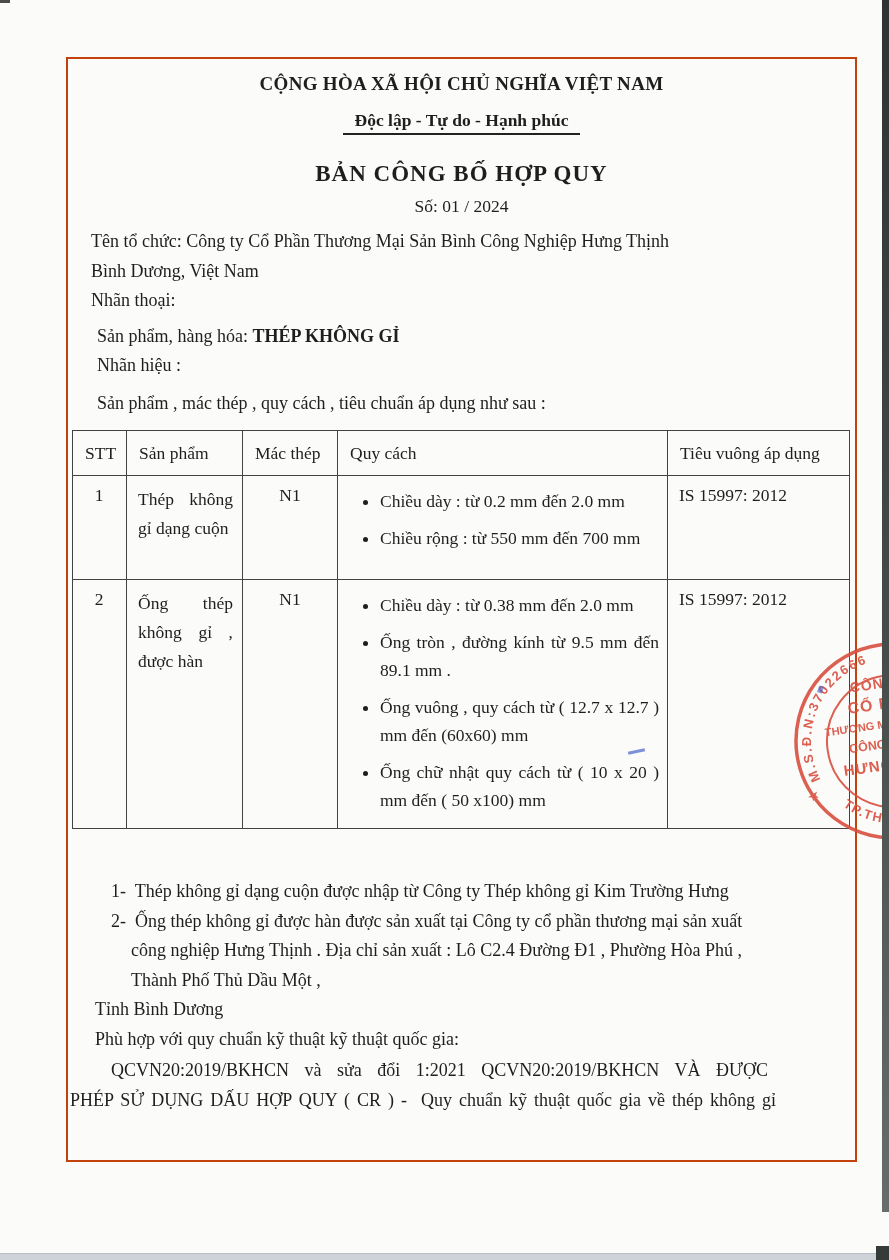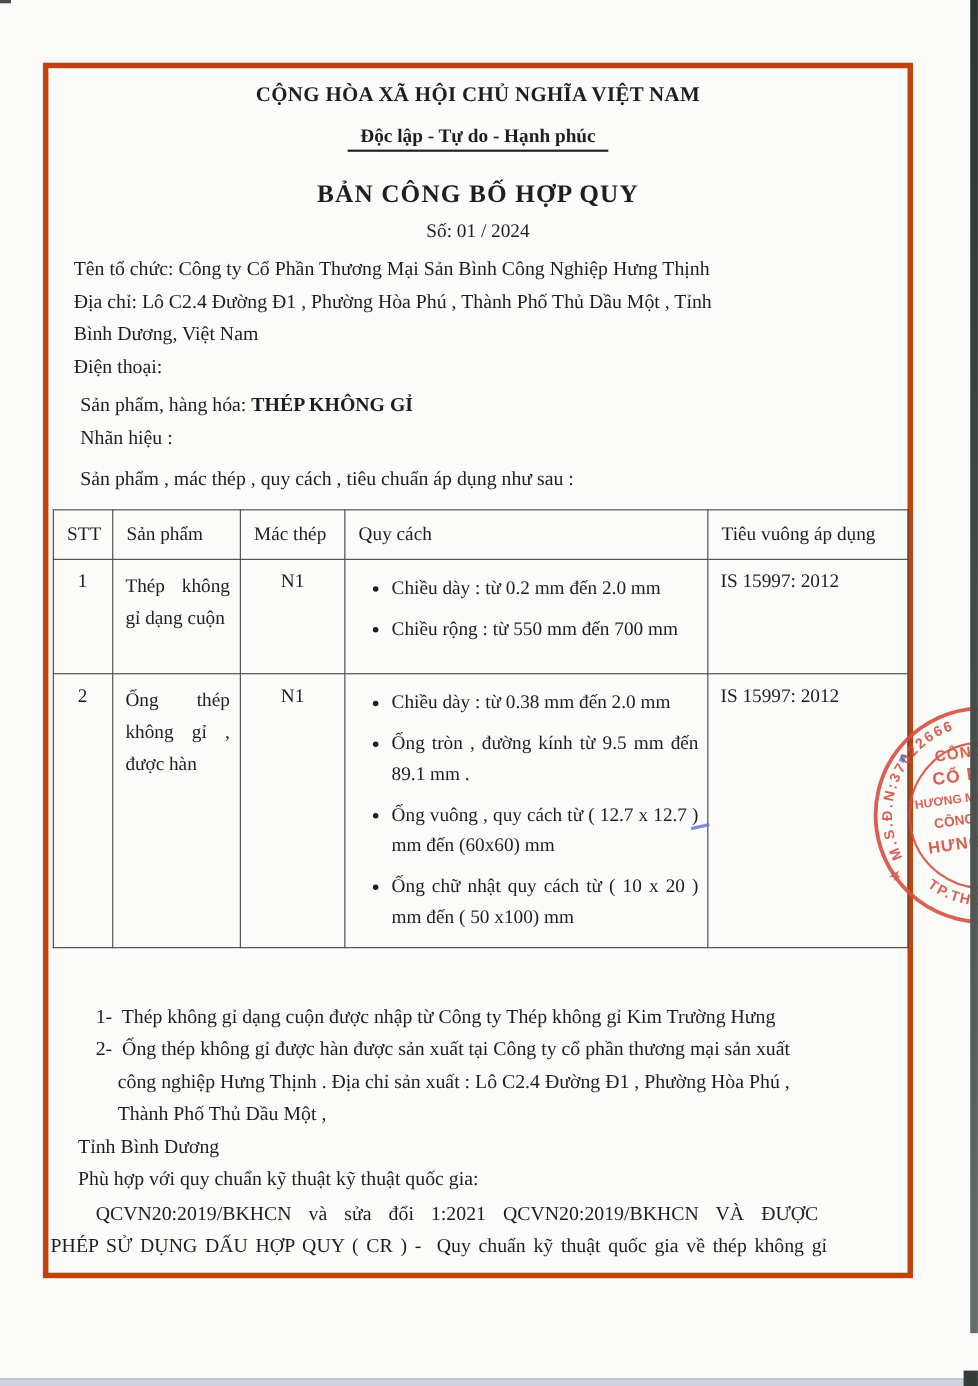--- a/index.html
+++ b/index.html
@@ -15,22 +15,22 @@
   .scan-band-bottom{position:absolute; left:0; top:1253px; width:889px; height:7px;
     background:#ced3da; border-top:1px solid #b7bdc7; box-sizing:border-box; z-index:49;}
   .scan-corner{position:absolute; left:876px; top:1246px; width:13px; height:14px;
     background:#353b39; z-index:51;}
   .scan-mark-topleft{position:absolute; left:0; top:0; width:10px; height:3px; background:#4c4c4c;}
   .pen-mark-1{position:absolute; left:628px; top:750px; width:17px; height:3px;
     background:#5b75cf; opacity:.8; transform:rotate(-12deg); z-index:45;}
   .pen-mark-2{position:absolute; left:818px; top:686px; width:5px; height:7px;
     background:#4a63c4; opacity:.65; transform:rotate(18deg); z-index:45;}
   
-  .frame{position:absolute; left:39px; top:57px; width:791px; height:1105px;
-    border:5px solid #c2410c; box-sizing:border-box; background:transparent;}
+  .frame{position:absolute; left:66px; top:57px; width:791px; height:1105px;
+    border:2px solid #c2410c; box-sizing:border-box; background:transparent;}
   .nat1{margin-top:14px; text-align:center; font-size:19px; font-weight:bold; letter-spacing:.3px;}
   .nat2{margin-top:15px; text-align:center; font-size:17.5px; font-weight:bold;}
   .nat2 span{display:inline-block; border-bottom:2px solid #222; padding:0 12px 2px;}
   .doc-title{margin-top:26px; text-align:center; font-size:23px; font-weight:bold; letter-spacing:1px;}
   .doc-no{margin-top:9px; text-align:center; font-size:17.5px;}
   .body-text{margin-top:10px; padding-left:23px; padding-right:18px; font-size:18px; line-height:29.5px;}
   .line{white-space:pre;}
   .indent6{padding-left:6px;}
   .gap-top6{margin-top:6px;}
   .gap-top8{margin-top:8px;}
@@ -72,23 +72,22 @@
     <div class="nat1">CỘNG HÒA XÃ HỘI CHỦ NGHĨA VIỆT NAM</div>
     <div class="nat2">
       <span>Độc lập - Tự do - Hạnh phúc</span>
     </div>
 
     <div class="doc-title">BẢN CÔNG BỐ HỢP QUY</div>
     <div class="doc-no">Số: 01 / 2024</div>
 
     <div class="body-text">
       <div class="line">Tên tổ chức: Công ty Cổ Phần Thương Mại Sản Bình Công Nghiệp Hưng Thịnh</div>
-      <div class="line">Địa chỉ: Lô C2.4 Đường Đ1 , Phường Hòa Phú , Thành Phố Thủ Dầu Một , Tỉnh</div>
       <div class="line">Bình Dương, Việt Nam</div>
-      <div class="line">Điện thoại:</div>
+      <div class="line">Nhãn thoại:</div>
       <div class="line indent6 gap-top6"><span>Sản phẩm, hàng hóa: </span><span class="bold">THÉP KHÔNG GỈ</span></div>
       <div class="line indent6">Nhãn hiệu :</div>
       <div class="line indent6 gap-top8">Sản phẩm , mác thép , quy cách , tiêu chuẩn áp dụng như sau :</div>
     </div>
 
     <table class="spec">
       <colgroup>
         <col style="width:54px">
           <col style="width:116px">
           <col style="width:95px">

